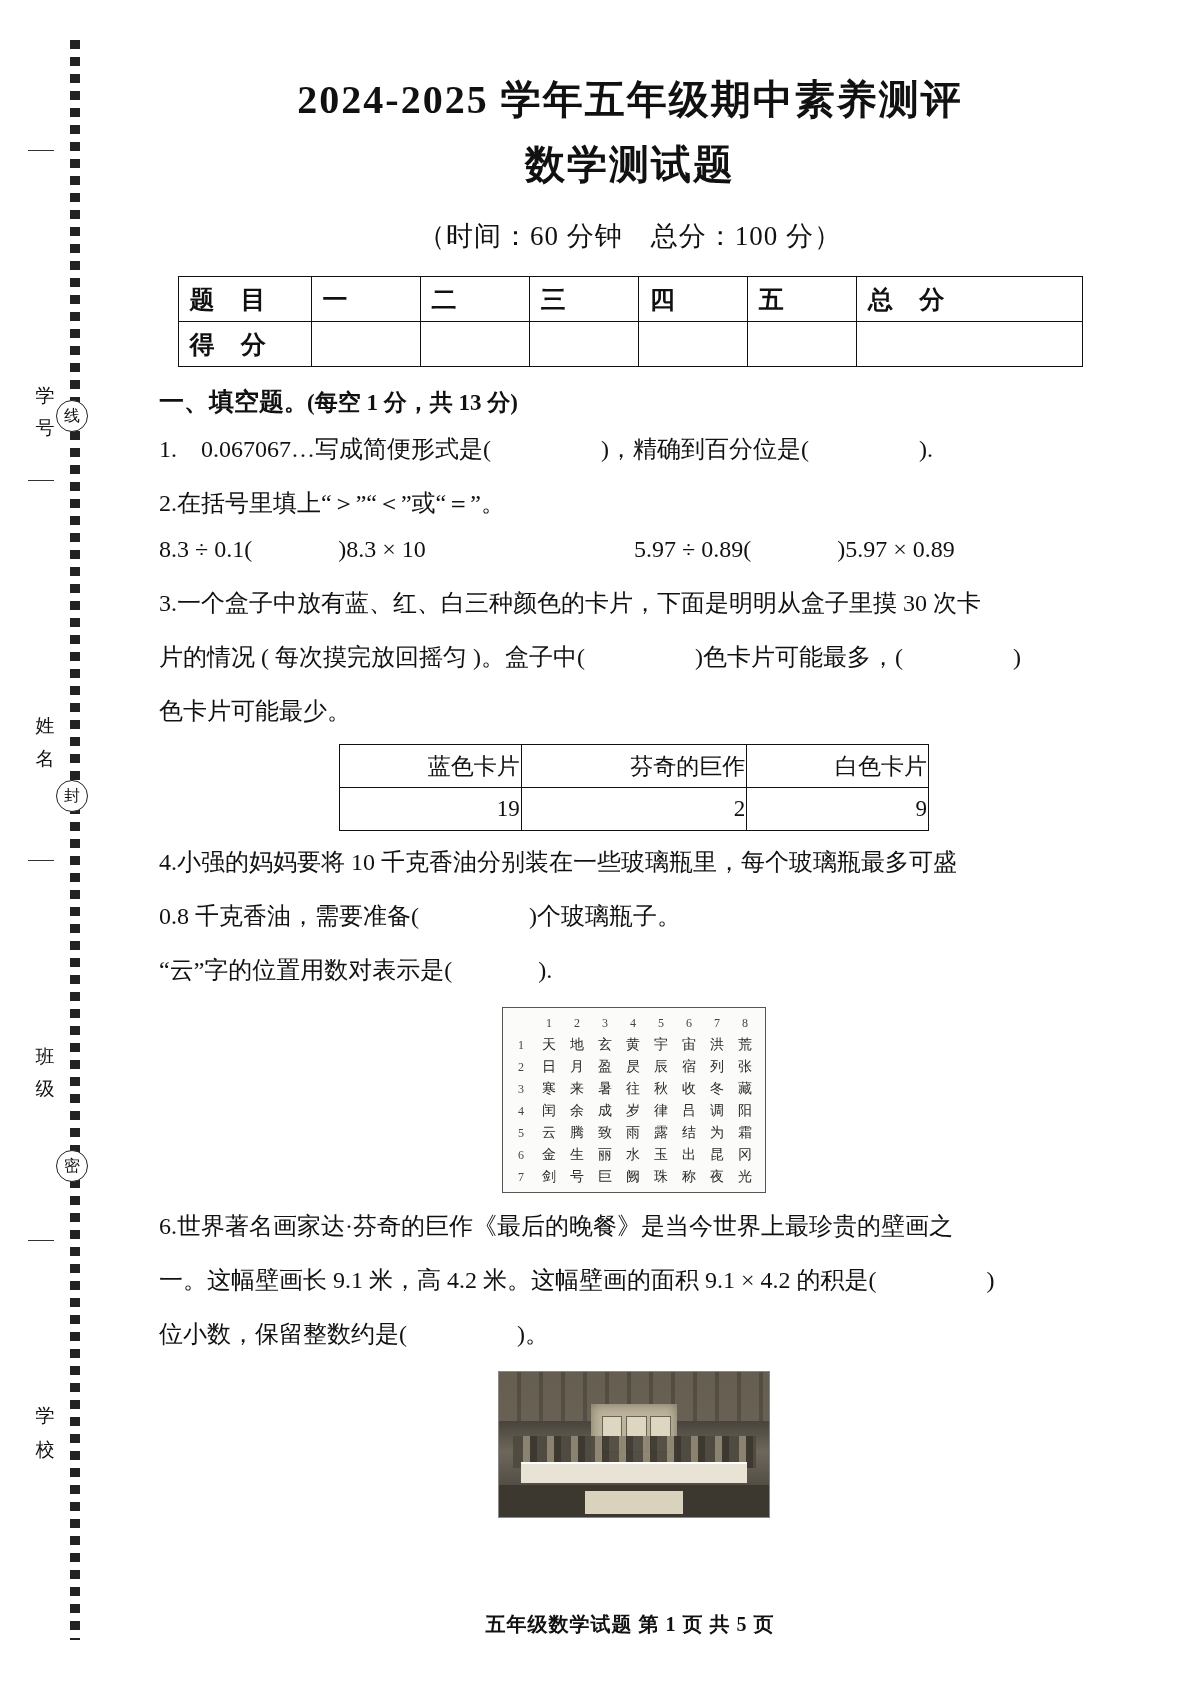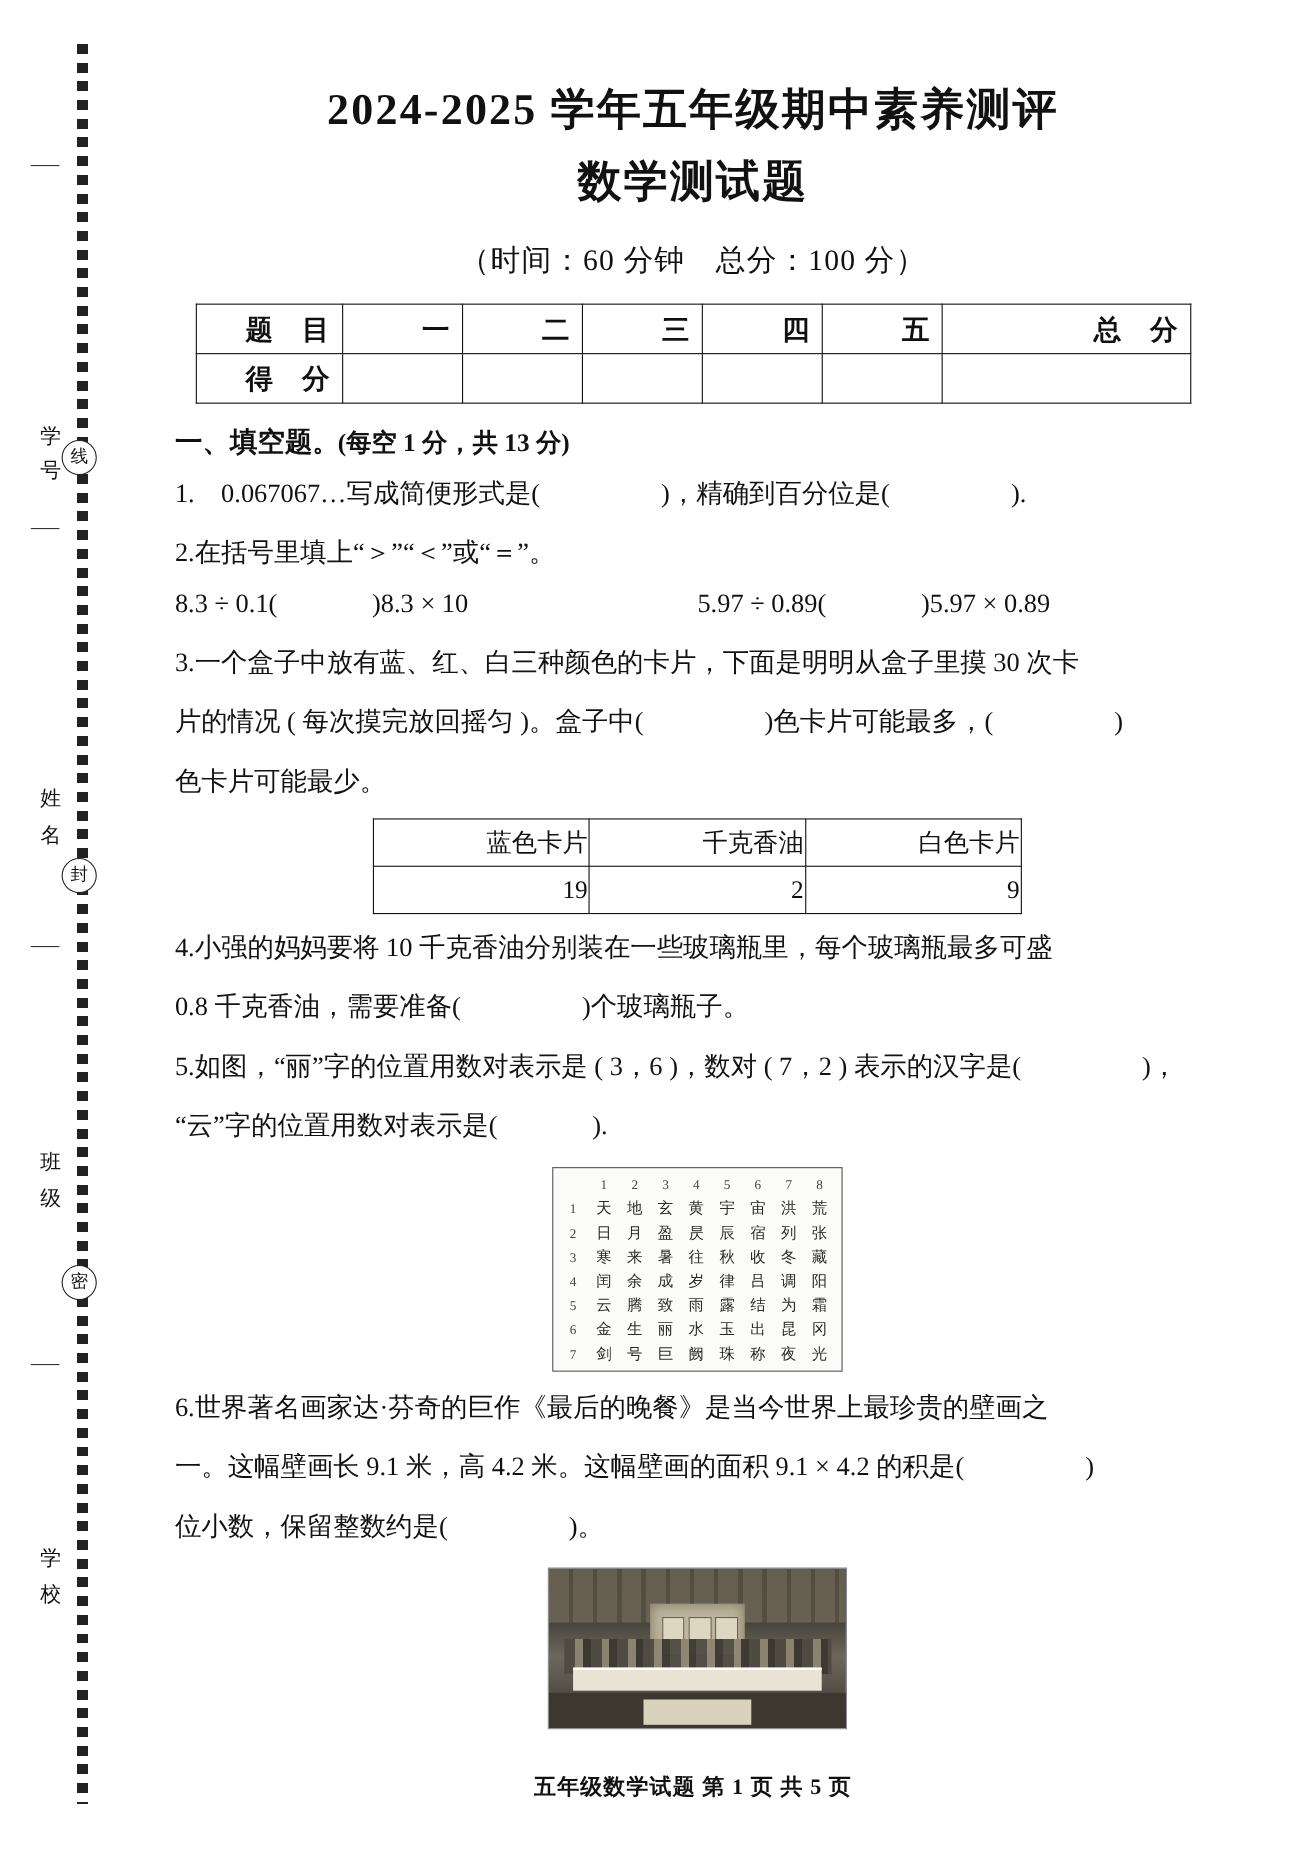--- a/index.html
+++ b/index.html
@@ -98,21 +98,21 @@
 
   
   table.score-table {
     margin: 22px auto 0 auto;
     border-collapse: collapse;
     width: 905px;
   }
   table.score-table td {
     border: 1.6px solid #111;
     height: 42px;
-    text-align: right;
+    text-align: left;
     font-size: 25px;
     font-weight: bold;
     letter-spacing: 10px;
     text-indent: 10px;
   }
   table.score-table td.hdr { width: 130px; }
   table.score-table td.blank { letter-spacing: 0; }
 
   
   .content {
@@ -317,39 +317,36 @@
     <p class="q">3.一个盒子中放有蓝、红、白三种颜色的卡片，下面是明明从盒子里摸 30 次卡</p>
     <p class="q">
       <span>片的情况 ( 每次摸完放回摇匀 )。盒子中(</span><span class="blk"></span><span>)色卡片可能最多，(</span><span class="blk"></span><span>)</span>
     </p>
     <p class="q">色卡片可能最少。</p>
 
     <table class="card-table">
       <tbody>
           <tr>
         <td>蓝色卡片</td>
-        <td>千克香油</td>
+        <td>芬奇的巨作</td>
         <td>白色卡片</td>
       </tr>
       <tr>
         <td>19</td>
         <td>2</td>
         <td>9</td>
       </tr>
     </tbody>
       </table>
 
     <p class="q">4.小强的妈妈要将 10 千克香油分别装在一些玻璃瓶里，每个玻璃瓶最多可盛</p>
     <p class="q">
       <span>0.8 千克香油，需要准备(</span><span class="blk"></span><span>)个玻璃瓶子。</span>
     </p>
 
-    <p class="q">
-      <span>5.如图，“丽”字的位置用数对表示是 ( 3，6 )，数对 ( 7，2 ) 表示的汉字是(</span><span class="blk"></span><span>)，</span>
-    </p>
     <p class="q">
       <span>“云”字的位置用数对表示是(</span><span class="blk-sm"></span><span>).</span>
     </p>
 
     <div class="char-grid-wrap">
       <div class="char-grid">
         <table>
           <tbody>
               <tr>
             <td class="axis"></td>

